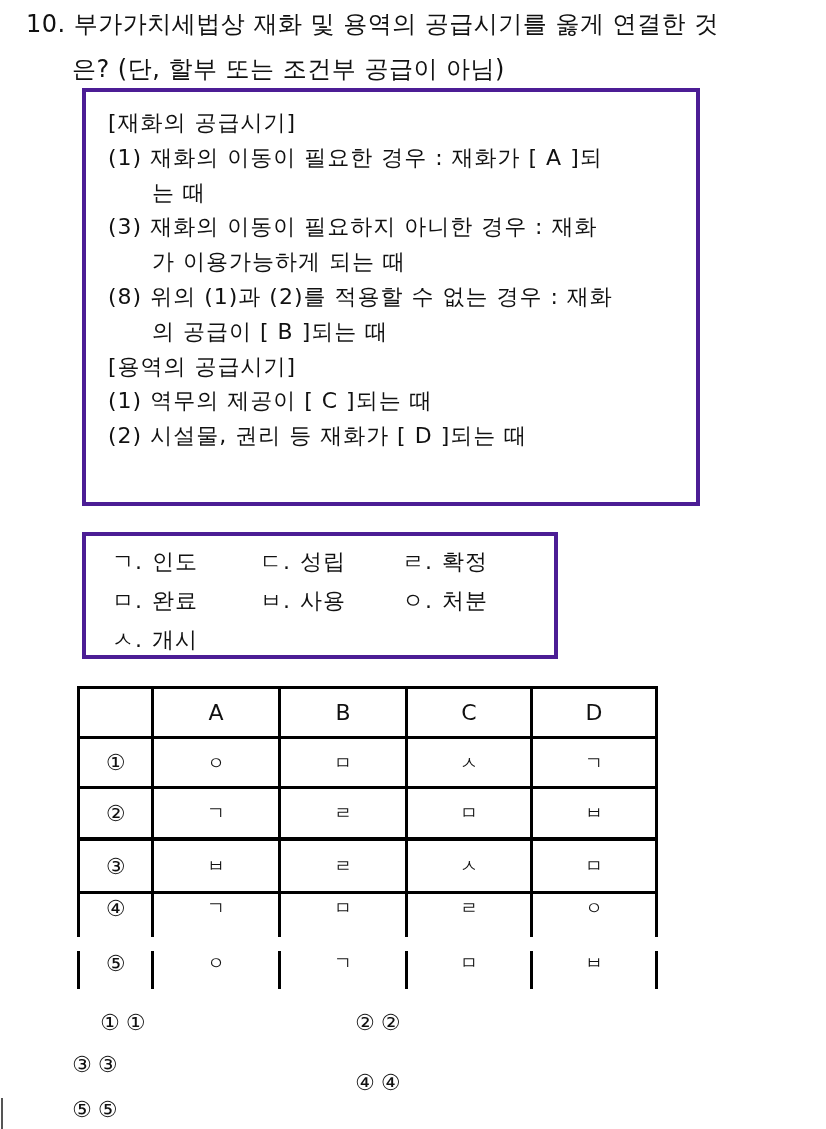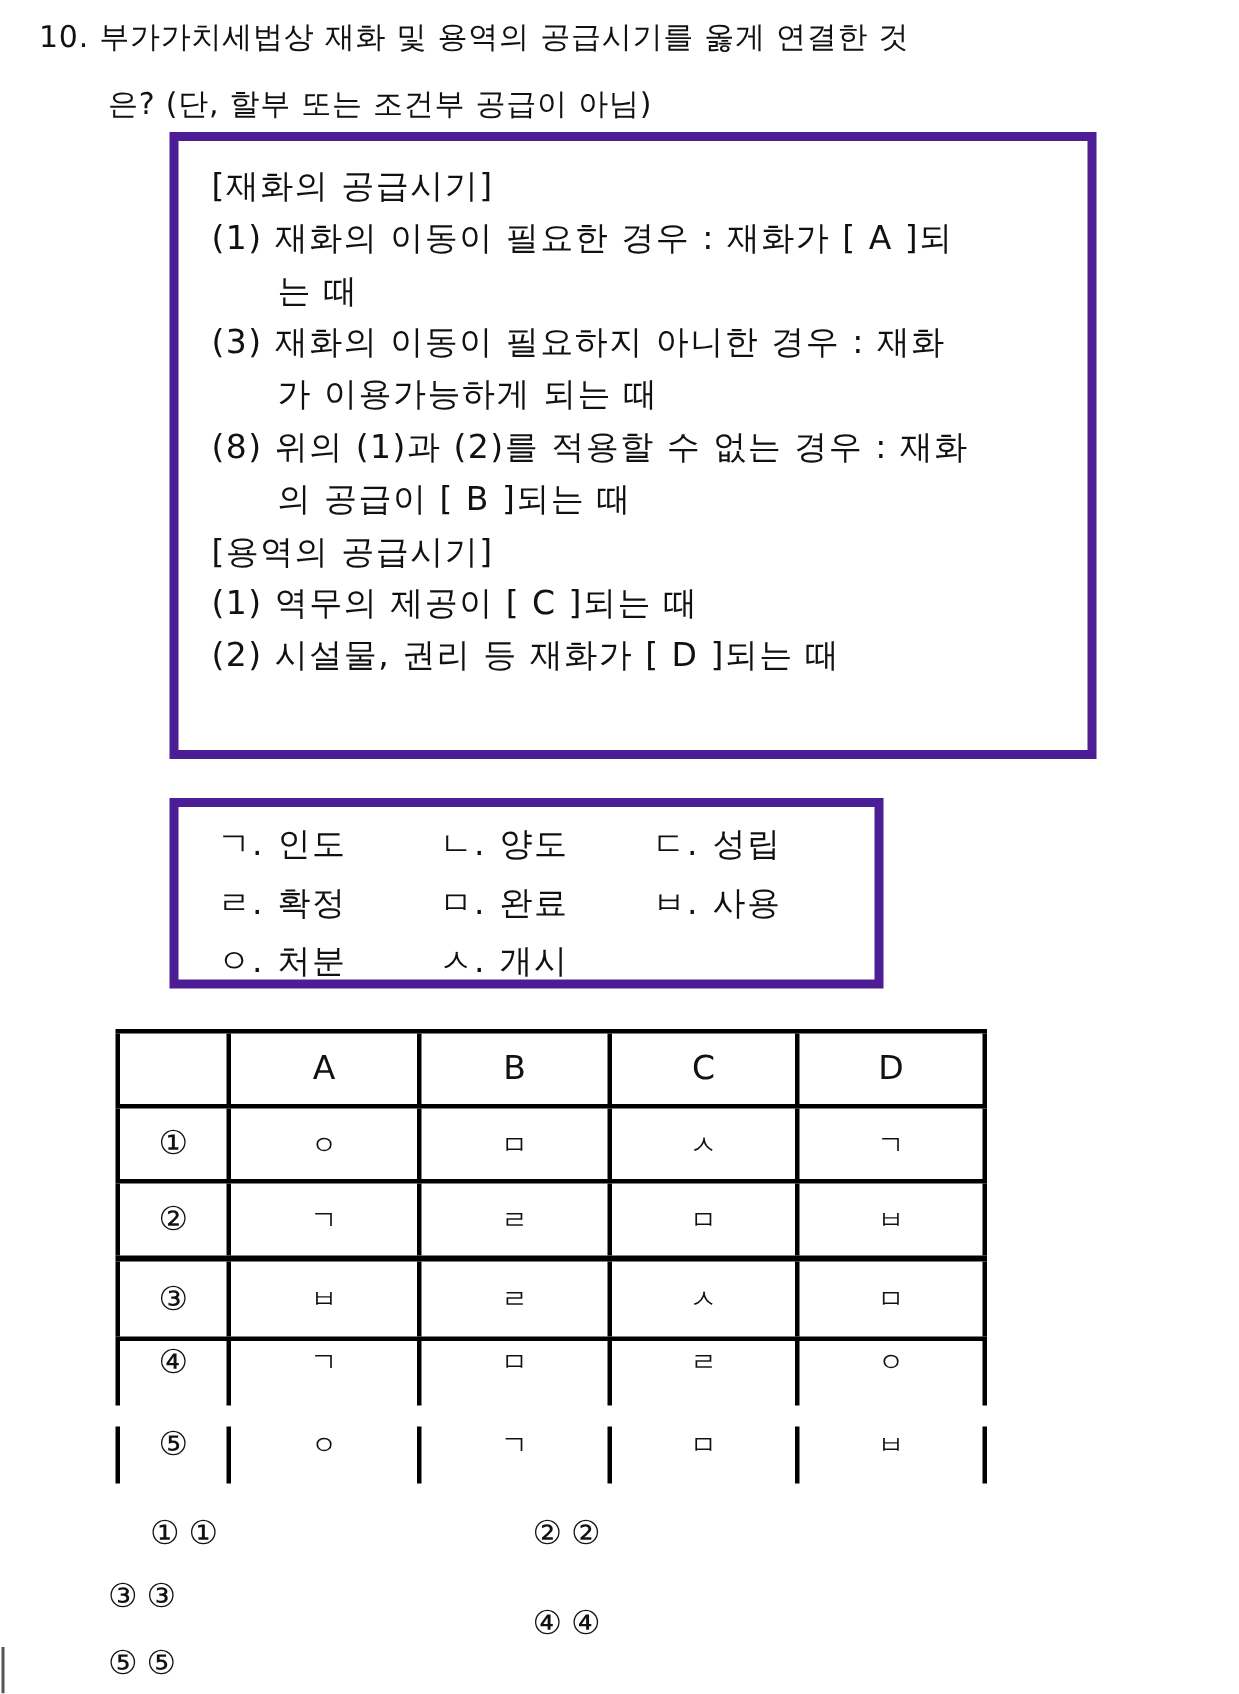--- a/index.html
+++ b/index.html
@@ -1,23 +1,23 @@
 <!DOCTYPE html>
 <html><head>
   <meta charset="utf-8">
   <style>
     * { margin: 0; padding: 0; box-sizing: border-box; }
     html, body { width: 826px; height: 1129px; background: #ffffff; overflow: hidden; }
     body { position: relative; font-family: "DejaVu Sans", "Liberation Sans", sans-serif; color: #111; }
 
-    .question-stem { position: absolute; left: 26px; top: 8px; width: 780px; font-size: 20px; line-height: 33px; letter-spacing: 0.5px; }
+    .question-stem { position: absolute; left: 26px; top: 8px; width: 780px; font-size: 24px; line-height: 33px; letter-spacing: 0.5px; }
     .question-stem .line { white-space: nowrap; }
     .question-stem .indent { padding-left: 46px; margin-top: 12px; }
 
-    .box { position: absolute; border: 6px solid #4c1d95; background: #fff; margin-left: 31px; }
+    .box { position: absolute; border: 4px solid #4c1d95; background: #fff; }
     .rules-box { left: 82px; top: 88px; width: 618px; height: 418px; padding: 14px 0 0 22px; }
     .rules-box .line { font-size: 22px; line-height: 34.8px; white-space: nowrap; letter-spacing: 1px; }
     .rules-box .cont { padding-left: 44px; }
 
     .options-box { left: 82px; top: 532px; width: 476px; height: 127px; padding: 7px 0 0 26px; }
     .opt-grid { display: grid; grid-template-columns: 148px 142px 130px; row-gap: 2px; }
     .opt { font-size: 22px; line-height: 37px; white-space: nowrap; letter-spacing: 1px; }
     .opt .jamo { display: inline-block; width: 40px; }
 
     .answer-table { position: absolute; left: 77px; top: 686px; width: 581px; }
@@ -69,21 +69,20 @@
   <div class="line">(8) 위의 (1)과 (2)를 적용할 수 없는 경우 : 재화</div>
   <div class="line cont">의 공급이 [ B ]되는 때</div>
   <div class="line">[용역의 공급시기]</div>
   <div class="line">(1) 역무의 제공이 [ C ]되는 때</div>
   <div class="line">(2) 시설물, 권리 등 재화가 [ D ]되는 때</div>
 </div>
 
 <div class="box options-box">
   <div class="opt-grid">
     <div class="opt"><span class="jamo">ㄱ.</span><span>인도</span></div>
-    <div class="opt"><span class="jamo">ㄴ.</span><span>양도</span></div>
     <div class="opt"><span class="jamo">ㄷ.</span><span>성립</span></div>
     <div class="opt"><span class="jamo">ㄹ.</span><span>확정</span></div>
     <div class="opt"><span class="jamo">ㅁ.</span><span>완료</span></div>
     <div class="opt"><span class="jamo">ㅂ.</span><span>사용</span></div>
     <div class="opt"><span class="jamo">ㅇ.</span><span>처분</span></div>
     <div class="opt"><span class="jamo">ㅅ.</span><span>개시</span></div>
   </div>
 </div>
 
 <div class="answer-table">

